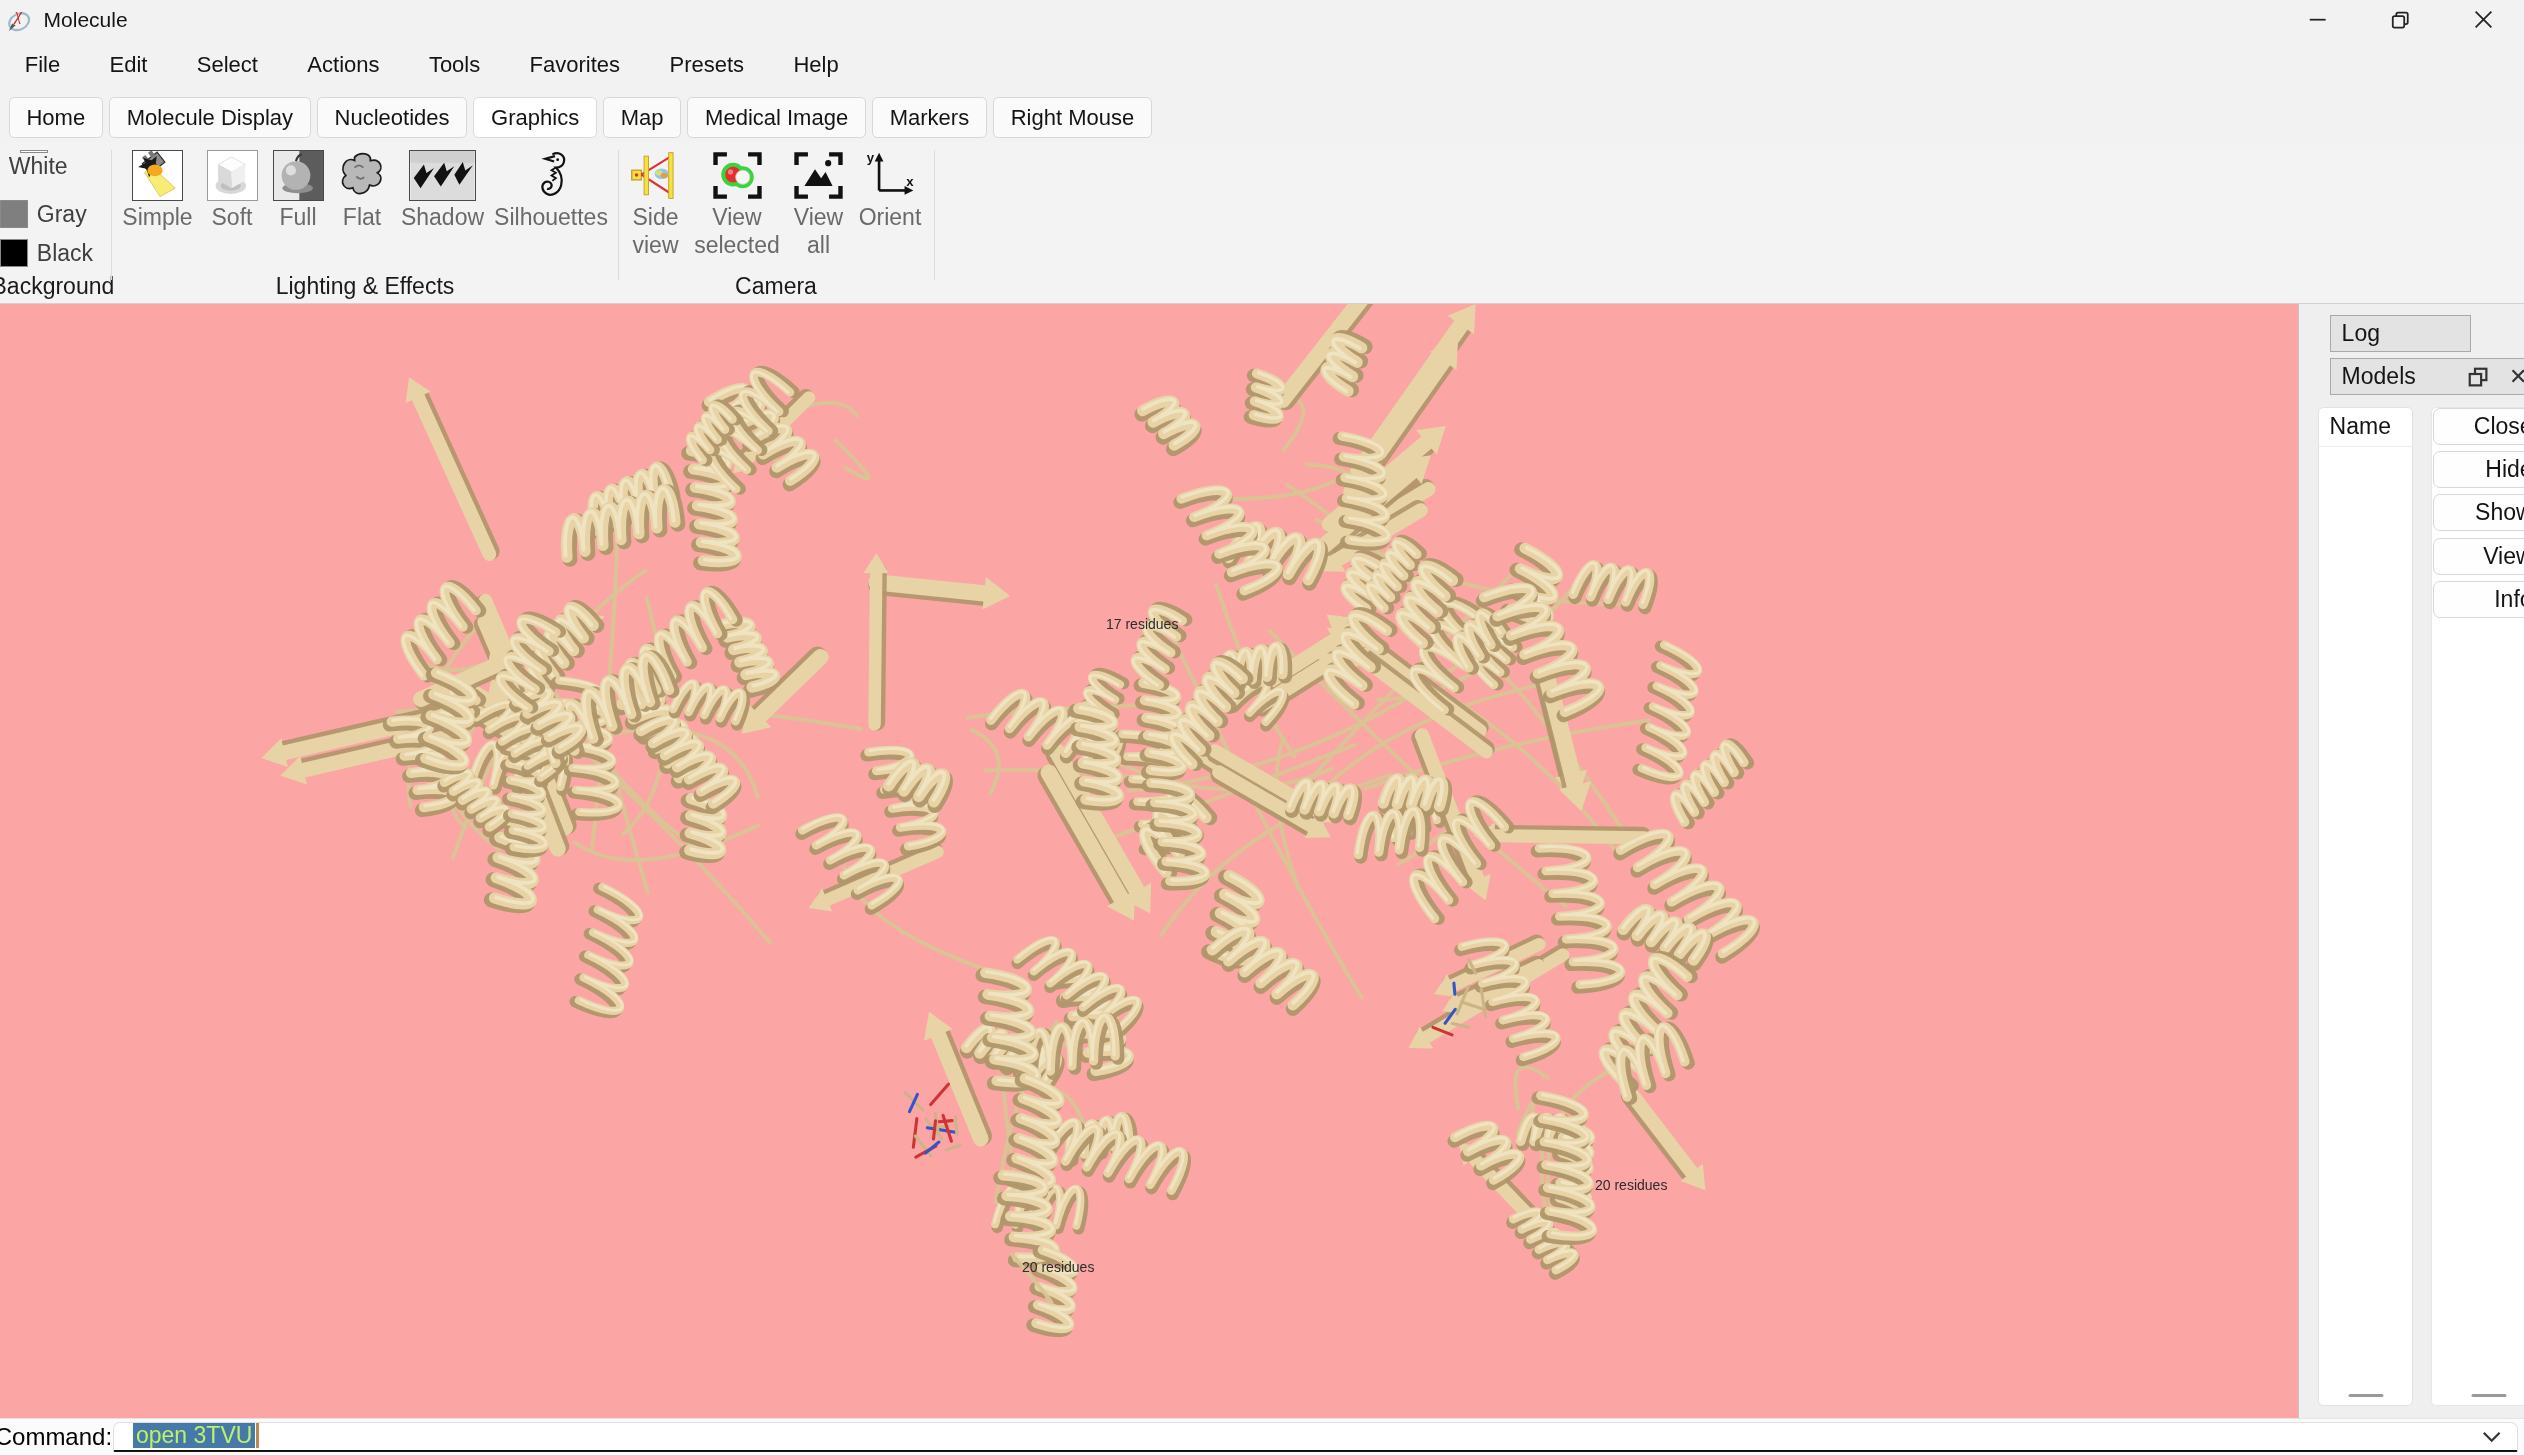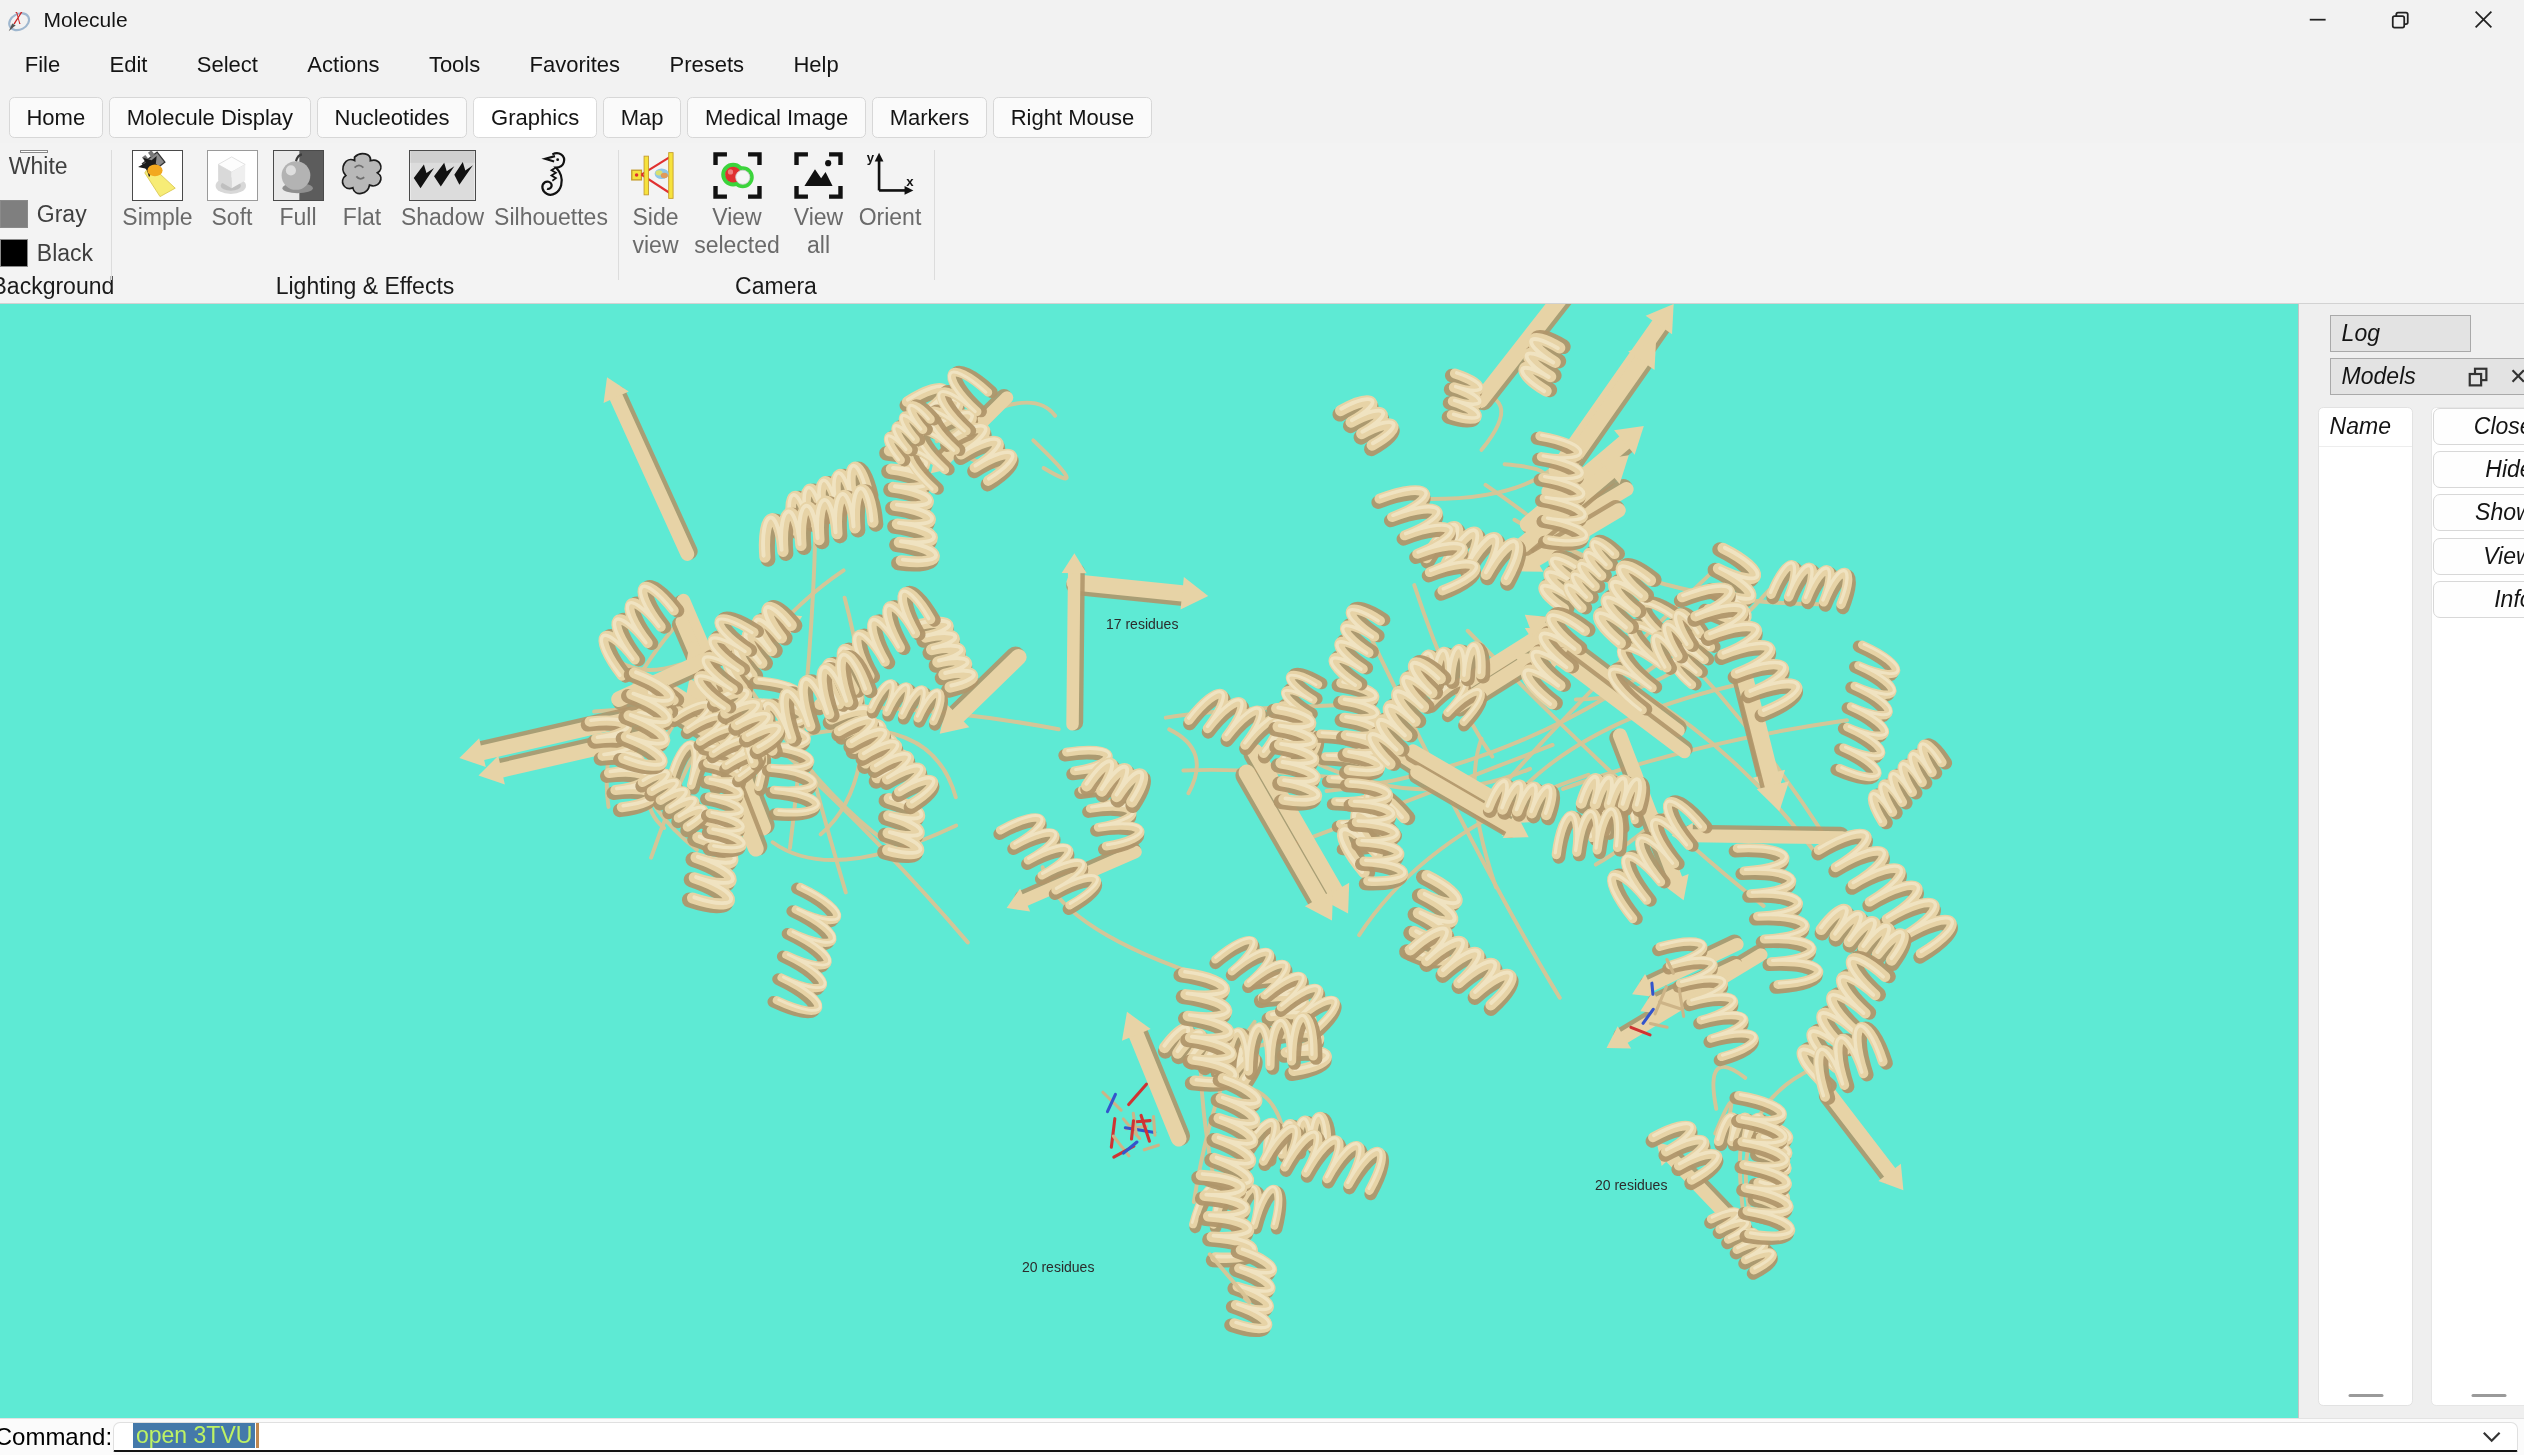--- a/index.html
+++ b/index.html
@@ -30,26 +30,26 @@
   .group-title{position:absolute;bottom:2.6px;font-size:23px;color:#1a1a1a;text-align:center;}
   .bg-option{position:absolute;left:0;display:flex;align-items:center;height:30px;}
   .swatch{width:28px;height:28px;border:0.9px solid #8a8a8a;box-sizing:border-box;}
   .bg-option span{font-size:23px;color:#3f3f3f;margin-left:8.8px;}
   .rbtn{position:absolute;top:7px;display:flex;flex-direction:column;align-items:center;}
   .rbtn .cap{font-size:23px;color:#6a6a6a;line-height:26px;margin-top:2.6px;white-space:nowrap;text-align:center;}
   .iconbox{width:51px;height:51px;box-sizing:border-box;background:#fff;border:1.8px solid #4a4a4a;}
   .icon-plain{width:51px;height:51px;}
 
   
-  .viewport{position:absolute;left:0;top:304px;width:2496px;height:1115px;background:#5eead4;overflow:hidden;text-align:right;}
+  .viewport{position:absolute;left:0;top:304px;width:2496px;height:1115px;background:#fca5a5;overflow:hidden;}
   .scene-label{position:absolute;font-size:14px;color:#2c2c2c;white-space:nowrap;}
 
   
   .rightpanel{position:absolute;left:2298px;top:304px;width:227px;height:1115px;background:#efefef;
-              border-left:0.9px solid #c4c4c4;box-sizing:border-box;font-style:italic;}
+              border-left:0.9px solid #c4c4c4;box-sizing:border-box;}
   .log-tab{position:absolute;left:31px;top:11.4px;width:141px;height:37px;background:#e3e3e3;
            border:0.9px solid #a9a9a9;box-sizing:border-box;font-size:23px;line-height:35px;padding-left:10.6px;color:#141414;}
   .models-hdr{position:absolute;left:31px;top:54px;width:220px;height:37px;background:#e3e3e3;
               border:0.9px solid #a9a9a9;box-sizing:border-box;}
   .models-hdr .t{font-size:23px;line-height:35px;padding-left:10.6px;color:#141414;}
   .models-float{position:absolute;left:137px;top:8px;}
   .models-close{position:absolute;left:178px;top:7px;font-size:22px;color:#333;line-height:22px;}
   .name-col{position:absolute;left:19px;top:103px;width:95px;height:999px;background:#fff;
             border:0.9px solid #e2e2e2;border-radius:5.3px;box-sizing:border-box;}
   .name-col .hdr{font-size:23px;color:#141414;padding:5.3px 0 5.3px 10.6px;border-bottom:0.9px solid #ededed;}

